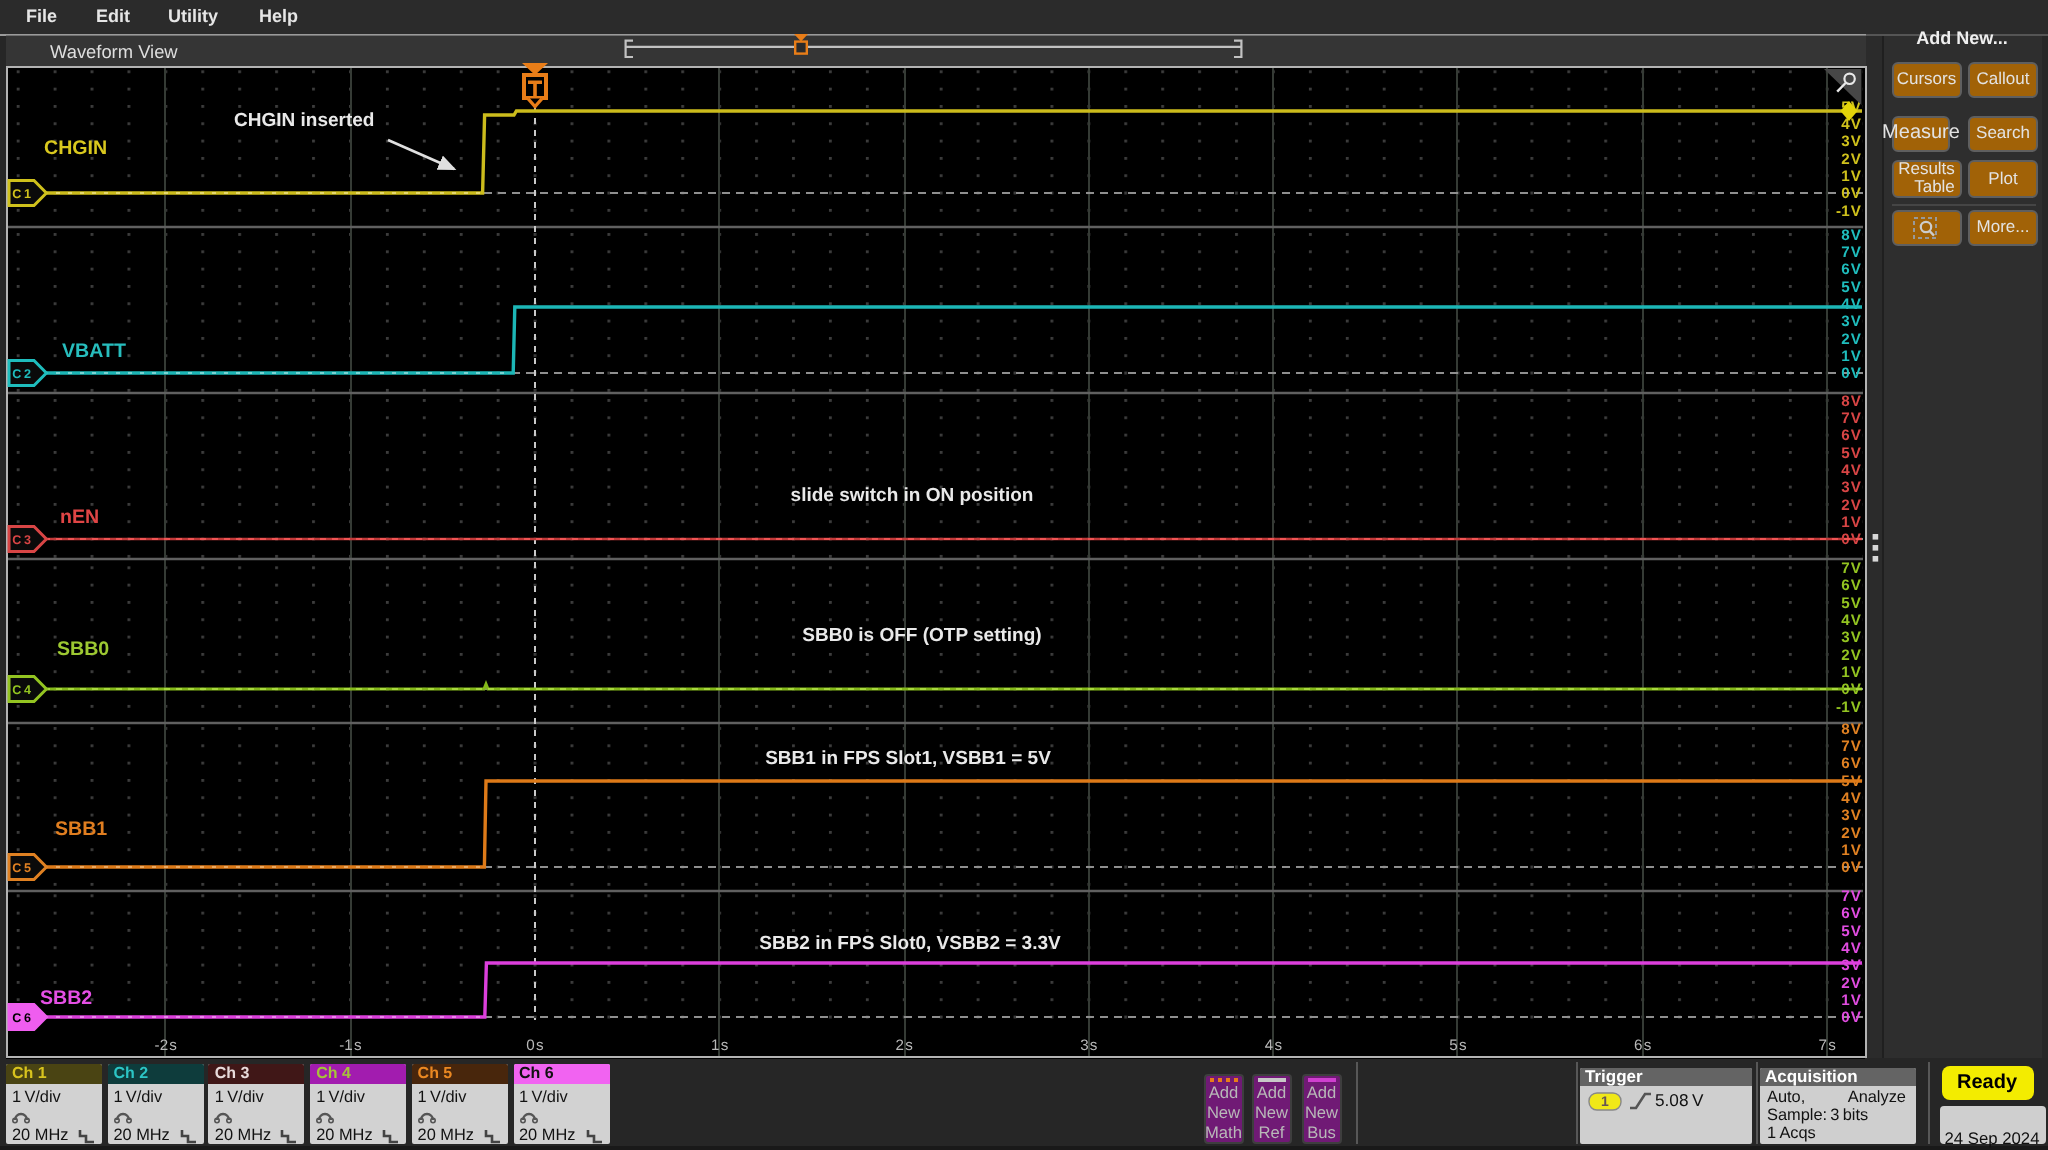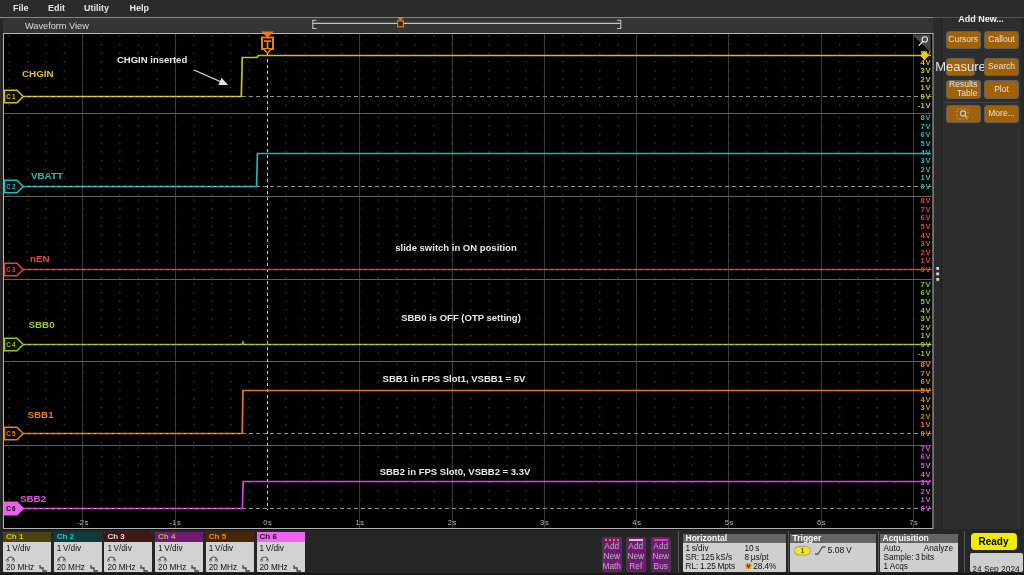--- a/index.html
+++ b/index.html
@@ -210,21 +210,21 @@
 <div id="menubar" class="abs">
       <span style="left:13px">File</span>
       <span style="left:48px">Edit</span>
       <span style="left:84px">Utility</span>
       <span style="left:129.5px">Help</span>
     </div>
 <div id="tabbar" class="abs"><span style="padding-left:22px">Waveform View</span></div>
 <div id="addnew" class="abs">Add New...</div>
 <div class="sbtn" style="left:946px;top:31px;width:34.5px;height:18px;font-size:8.5px">Cursors</div>
 <div class="sbtn" style="left:984px;top:31px;width:35px;height:18px;font-size:8.5px">Callout</div>
-<div class="sbtn" style="left:946px;top:57.5px;width:29px;height:18px;font-size:13px">Measure</div>
+<div class="sbtn" style="left:946px;top:57.5px;width:29px;height:18px;font-size:10px">Measure</div>
 <div class="sbtn" style="left:984px;top:57.5px;width:35px;height:18px;font-size:8.5px">Search</div>
 <div class="sbtn" style="left:946px;top:79.5px;width:34.5px;height:19.5px;font-size:8.5px">Results<br>Table</div>
 <div class="sbtn" style="left:984px;top:79.5px;width:35px;height:19.5px;font-size:8.5px">Plot</div>
 <div class="sbtn" style="left:946px;top:105px;width:34.5px;height:18px">
       <svg width="14" height="13" viewBox="0 0 14 13">
         <rect x="1" y="1" width="11" height="10" fill="none" stroke="#999" stroke-width="1" stroke-dasharray="2,1.5"></rect>
         <circle cx="7" cy="5.5" r="2.6" fill="none" stroke="#ccc" stroke-width="1.1"></circle>
         <line x1="8.8" y1="7.5" x2="11" y2="9.8" stroke="#ccc" stroke-width="1.2"></line>
       </svg>
     </div>
@@ -269,21 +269,21 @@
           <circle cx="1.5" cy="6.3" r="1.1" fill="none" stroke="#555" stroke-width="0.8"></circle>
           <circle cx="7.5" cy="6.3" r="1.1" fill="none" stroke="#555" stroke-width="0.8"></circle>
         </svg>
         <span class="mhz">20 MHz</span>
         <svg width="9" height="8" viewBox="0 0 9 8" style="position:absolute;right:3px;top:22px">
           <path d="M1,1 v3 h3 v3 h4" fill="none" stroke="#444" stroke-width="1.3"></path>
         </svg>
       </div>
     </div>
 <div class="chbadge" style="left:155.1px">
-      <div class="chhead" style="background:#701a75;color:#a6c33a">Ch 4</div>
+      <div class="chhead" style="background:#a21caf;color:#a6c33a">Ch 4</div>
       <div class="chbody">
         <span class="vdiv">1 V/div</span>
         <svg width="9" height="8" viewBox="0 0 9 8" style="position:absolute;left:3px;top:12px">
           <path d="M1.5,6 a3,3 0 0 1 6,0" fill="none" stroke="#555" stroke-width="1.2"></path>
           <circle cx="1.5" cy="6.3" r="1.1" fill="none" stroke="#555" stroke-width="0.8"></circle>
           <circle cx="7.5" cy="6.3" r="1.1" fill="none" stroke="#555" stroke-width="0.8"></circle>
         </svg>
         <span class="mhz">20 MHz</span>
         <svg width="9" height="8" viewBox="0 0 9 8" style="position:absolute;right:3px;top:22px">
           <path d="M1,1 v3 h3 v3 h4" fill="none" stroke="#444" stroke-width="1.3"></path>
@@ -316,32 +316,20 @@
         </svg>
         <span class="mhz">20 MHz</span>
         <svg width="9" height="8" viewBox="0 0 9 8" style="position:absolute;right:3px;top:22px">
           <path d="M1,1 v3 h3 v3 h4" fill="none" stroke="#444" stroke-width="1.3"></path>
         </svg>
       </div>
     </div>
 <div class="addnewbtn" style="left:601.5px"><div class="topline" style="background-image:repeating-linear-gradient(90deg,#e87d18 0,#e87d18 2px,transparent 2px,transparent 4px)"></div>Add<br>New<br>Math</div>
 <div class="addnewbtn" style="left:625.5px"><div class="topline" style="background:#c8c8c8"></div>Add<br>New<br>Ref</div>
 <div class="addnewbtn" style="left:650.5px"><div class="topline" style="background:#cf3fcf"></div>Add<br>New<br>Bus</div>
-<div class="panel" style="left:682.5px;width:103.5px">
-      <div class="phead">Horizontal</div>
-      <div class="prow" style="left:3px;top:10.5px">1 s/div</div>
-      <div class="prow" style="left:62px;top:10.5px">10 s</div>
-      <div class="prow" style="left:3px;top:19.5px">SR: 125 kS/s</div>
-      <div class="prow" style="left:62px;top:19.5px">8 µs/pt</div>
-      <div class="prow" style="left:3px;top:28.5px">RL: 1.25 Mpts</div>
-      <div class="prow" style="left:62px;top:28.5px"><svg width="7" height="8" viewBox="0 0 7 8" style="vertical-align:-1px">
-          <rect x="0.5" y="1" width="6" height="6" rx="1.5" fill="#e8a018"></rect>
-          <path d="M2,2.5 l1.5,3 l1.5,-3" fill="none" stroke="#5a3000" stroke-width="1.2"></path>
-        </svg> 28.4%</div>
-    </div>
 <div class="panel" style="left:789.5px;width:86.5px">
       <div class="phead">Trigger</div>
       <svg width="86" height="29" viewBox="0 0 86 29" style="position:absolute;left:0;top:9px">
         <rect x="4.5" y="3.5" width="16" height="8.5" rx="4" fill="#f0e818" stroke="#888" stroke-width="0.7"></rect>
         <text x="12.5" y="10" text-anchor="middle" font-size="7" font-weight="bold" fill="#655" font-family="Liberation Sans, sans-serif">1</text>
         <path d="M25,11 h3 l4.5,-7 h3" fill="none" stroke="#555" stroke-width="1.3"></path>
       </svg>
       <div class="prow" style="left:38px;top:11px;font-size:8.6px">5.08 V</div>
     </div>
 <div class="panel" style="left:879.5px;width:78.5px">

